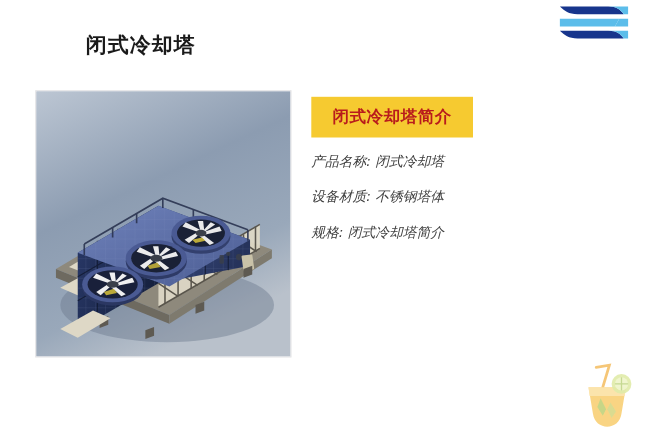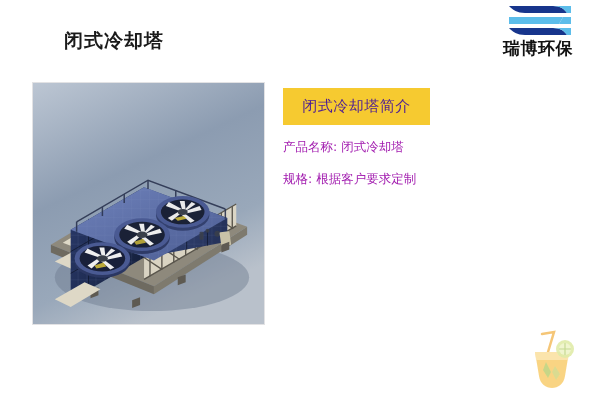--- a/index.html
+++ b/index.html
@@ -19,21 +19,21 @@
     position: absolute;
     left: 0; top: 0;
     width: 600px;
     height: 400px;
     background: #ffffff;
   }
 
   
   .page-title {
     position: absolute;
-    left: 64px;
+    left: 78px;
     top: 28px;
     font-size: 19px;
     font-weight: bold;
     color: #1a1a1a;
     letter-spacing: 1px;
     white-space: nowrap;
   }
 
   .brand-logo {
     position: absolute;
@@ -89,38 +89,39 @@
     width: 147px;
     height: 37px;
     background: #f6ca30;
     box-sizing: border-box;
     display: flex;
     align-items: center;
     justify-content: center;
   }
   .info-heading-text {
     font-size: 15px;
-    font-weight: normal;
-    color: #4c1d95;
+    font-weight: bold;
+    color: #b91c1c;
     letter-spacing: 0.5px;
     white-space: nowrap;
   }
 
   .spec-list {
     position: absolute;
     left: 283px;
     top: 138px;
     width: 300px;
   }
   .spec-row {
     font-size: 12.5px;
-    color: #a21caf;
+    color: #404040;
     line-height: 1.45;
     margin-bottom: 14px;
     white-space: nowrap;
+    font-style: italic;
   }
   .spec-row.wrap {
     white-space: normal;
     width: 295px;
     line-height: 1.85;
     margin-bottom: 0;
   }
 
   
   .watermark {
@@ -144,21 +145,20 @@
     <div class="logo-mark">
       <svg viewBox="0 0 74 34" width="74" height="34" xmlns="http://www.w3.org/2000/svg">
         <path d="M8 2 L52 2 C60 2 63 5 66 9 L24 9 C16 9 12 6 8 2 Z" fill="#17358c"></path>
         <path d="M52 2 L70 2 L70 9 L66 9 C63 5 60 2 52 2 Z" fill="#5cbdea"></path>
         <path d="M8 13 L62 13 L58 20 L8 20 Z" fill="#5cbdea"></path>
         <path d="M62 13 L70 13 L70 20 L58 20 Z" fill="#5cbdea"></path>
         <path d="M8 24 L52 24 C60 24 63 27 66 31 L24 31 C16 31 12 28 8 24 Z" fill="#17358c"></path>
         <path d="M52 24 L70 24 L70 31 L66 31 C63 27 60 24 52 24 Z" fill="#5cbdea"></path>
       </svg>
     </div>
-    <div class="logo-text">瑞博环保</div>
   </div>
 
   <div class="product-figure">
     <svg class="figure-svg" viewBox="0 0 233 243" xmlns="http://www.w3.org/2000/svg">
       <defs>
         <linearGradient id="bg" x1="0" y1="0" x2="0.45" y2="1">
           <stop offset="0%" stop-color="#bcc6d3"></stop>
           <stop offset="45%" stop-color="#8c9cb1"></stop>
           <stop offset="78%" stop-color="#99a8ba"></stop>
           <stop offset="100%" stop-color="#b9c1cb"></stop>
@@ -292,21 +292,22 @@
       <path d="M22 218 L52 201 L68 208 L38 226 Z" fill="#ded8c6"></path>
     </svg>
   </div>
 
   <div class="info-heading">
     <span class="info-heading-text">闭式冷却塔简介</span>
   </div>
 
   <div class="spec-list">
     <div class="spec-row">产品名称: 闭式冷却塔</div>
-    <div class="spec-row">规格: 根据客户要求定制</div>
+    <div class="spec-row">设备材质: 不锈钢塔体</div>
+    <div class="spec-row">规格: 闭式冷却塔简介</div>
   </div>
 
   <div class="watermark">
     <svg viewBox="0 0 58 62" xmlns="http://www.w3.org/2000/svg">
       <path d="M18 4 L30 2 L24 22" stroke="#f0a830" stroke-width="2.5" fill="none" stroke-linecap="round"></path>
       <path d="M11 22 L45 22 L41 46 C40 54 34 58 28 58 C22 58 16 54 15 46 Z" fill="#f6b321" opacity="0.85"></path>
       <path d="M11 22 L45 22 L44 30 L12 30 Z" fill="#fbd98a" opacity="0.9"></path>
       <path d="M22 32 L27 42 L24 48 L19 40 Z" fill="#8fc14a" opacity="0.75"></path>
       <path d="M31 36 L36 44 L32 50 L28 42 Z" fill="#a7cf63" opacity="0.6"></path>
       <circle cx="41" cy="19" r="9" fill="#cfe07a" opacity="0.9"></circle>

